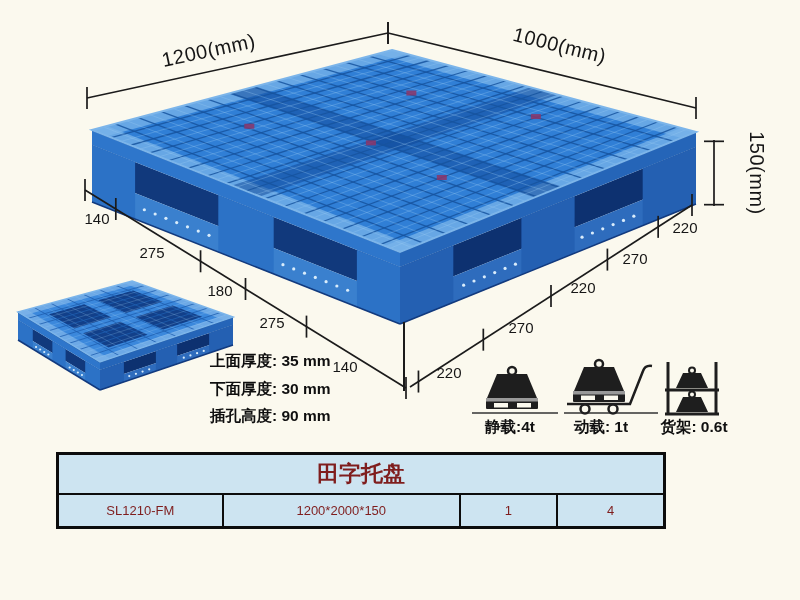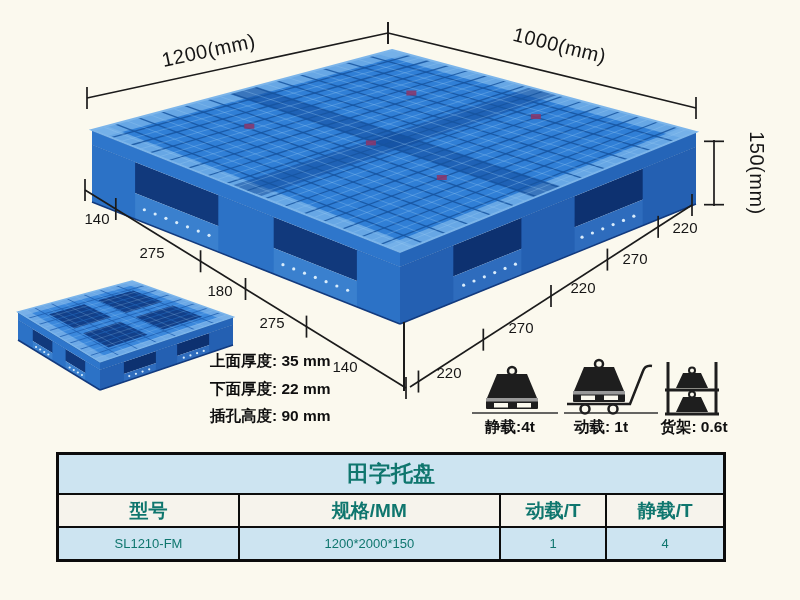--- a/index.html
+++ b/index.html
@@ -5,22 +5,22 @@
   html,body{margin:0;padding:0;background:#e8e8e8;}
   .stage{position:relative;width:800px;height:600px;background:#fbf9ee;overflow:hidden;
          font-family:"Liberation Sans",sans-serif;}
   svg{position:absolute;left:0;top:0;}
   svg text{font-family:"Liberation Sans",sans-serif;}
   .dim{font-size:15px;fill:#161616;}
   .dimBig{font-size:20px;fill:#161616;letter-spacing:0.5px;}
   .loadLbl{font-size:15.5px;font-weight:700;fill:#101010;}
   .specs{position:absolute;left:210px;top:347px;width:170px;color:#0f0f0f;
          font-size:15.5px;font-weight:700;line-height:27.5px;white-space:nowrap;}
-  table.spec{position:absolute;left:56px;top:452px;width:670px;border-collapse:collapse;
-             border:3px solid #0c0c0c;text-align:center;color:#0f766e;table-layout:fixed;}
+  table.spec{position:absolute;left:56px;top:452px;width:610px;border-collapse:collapse;
+             border:3px solid #0c0c0c;text-align:center;color:#7f1d1d;table-layout:fixed;}
   table.spec td{border:2px solid #0c0c0c;padding:0;}
   .title-row td{height:38px;font-size:22px;font-weight:700;background:#cde4f1;}
   .head-row td{height:31px;font-size:19px;font-weight:700;background:#f6f3ec;}
   .data-row td{height:31px;font-size:13px;background:#cde4f1;margin-top:8px;}
 </style>
 </head>
 <body>
 
 <div class="stage">
 
@@ -297,41 +297,35 @@
       <circle cx="692" cy="394.5" r="3" fill="none" stroke="#1e1e1e" stroke-width="2"></circle>
     </g>
 
     <text class="loadLbl" x="510" y="432" text-anchor="middle">静载:4t</text>
     <text class="loadLbl" x="601" y="432" text-anchor="middle">动载: 1t</text>
     <text class="loadLbl" x="694" y="432" text-anchor="middle">货架: 0.6t</text>
   </svg>
 
   <div class="specs">
     <div>上面厚度: 35 mm</div>
-    <div>下面厚度: 22 mm</div>
+    <div>下面厚度: 30 mm</div>
     <div>插孔高度: 90 mm</div>
   </div>
 
   <table class="spec">
     <colgroup>
       <col style="width:27.2%">
         <col style="width:39.1%">
         <col style="width:16%">
         <col style="width:17.7%">
     </colgroup>
     <tbody>
         <tr class="title-row">
       <td colspan="4">田字托盘</td>
     </tr>
-    <tr class="head-row">
-      <td>型号</td>
-      <td>规格/MM</td>
-      <td>动载/T</td>
-      <td>静载/T</td>
-    </tr>
     <tr class="data-row">
       <td>SL1210-FM</td>
       <td>1200*2000*150</td>
       <td>1</td>
       <td>4</td>
     </tr>
   </tbody>
     </table>
 </div>
 

